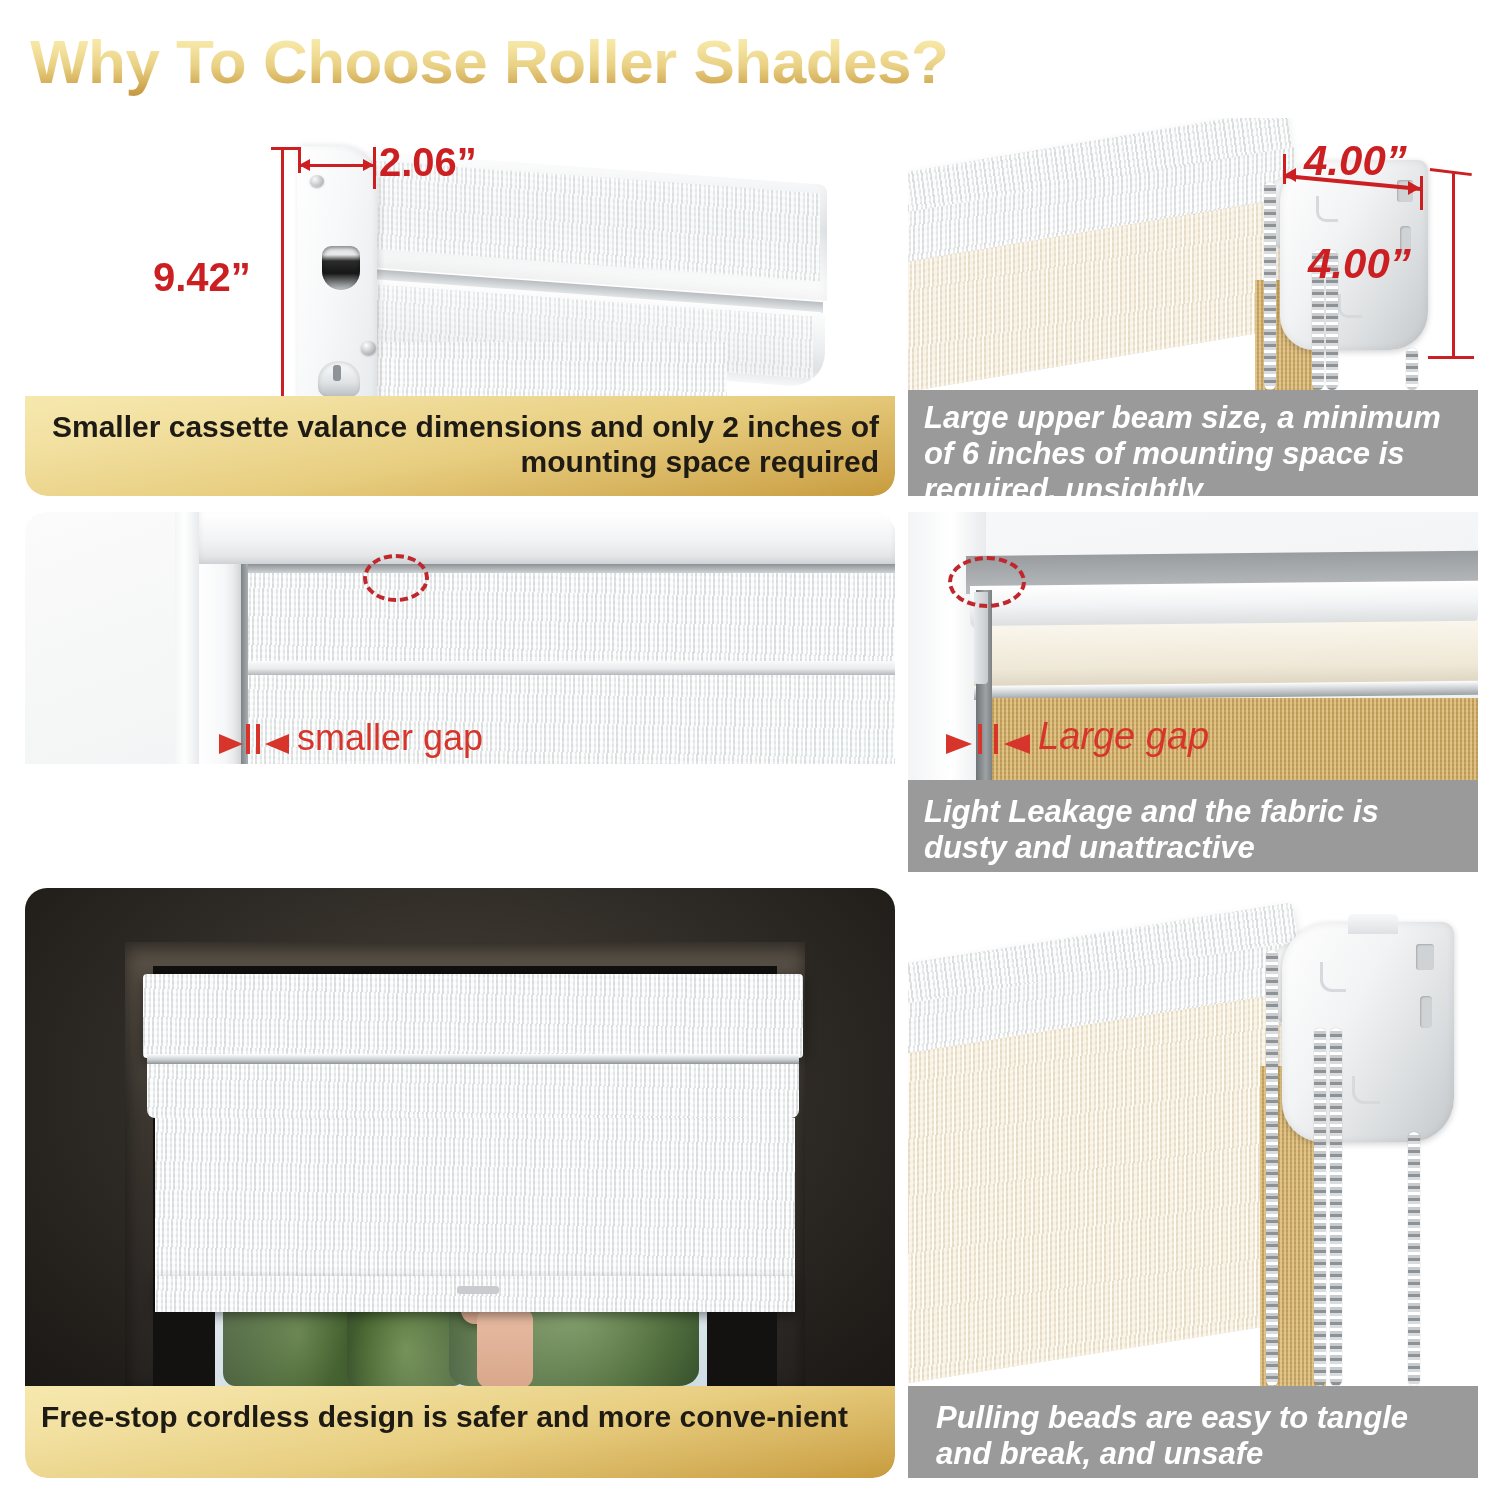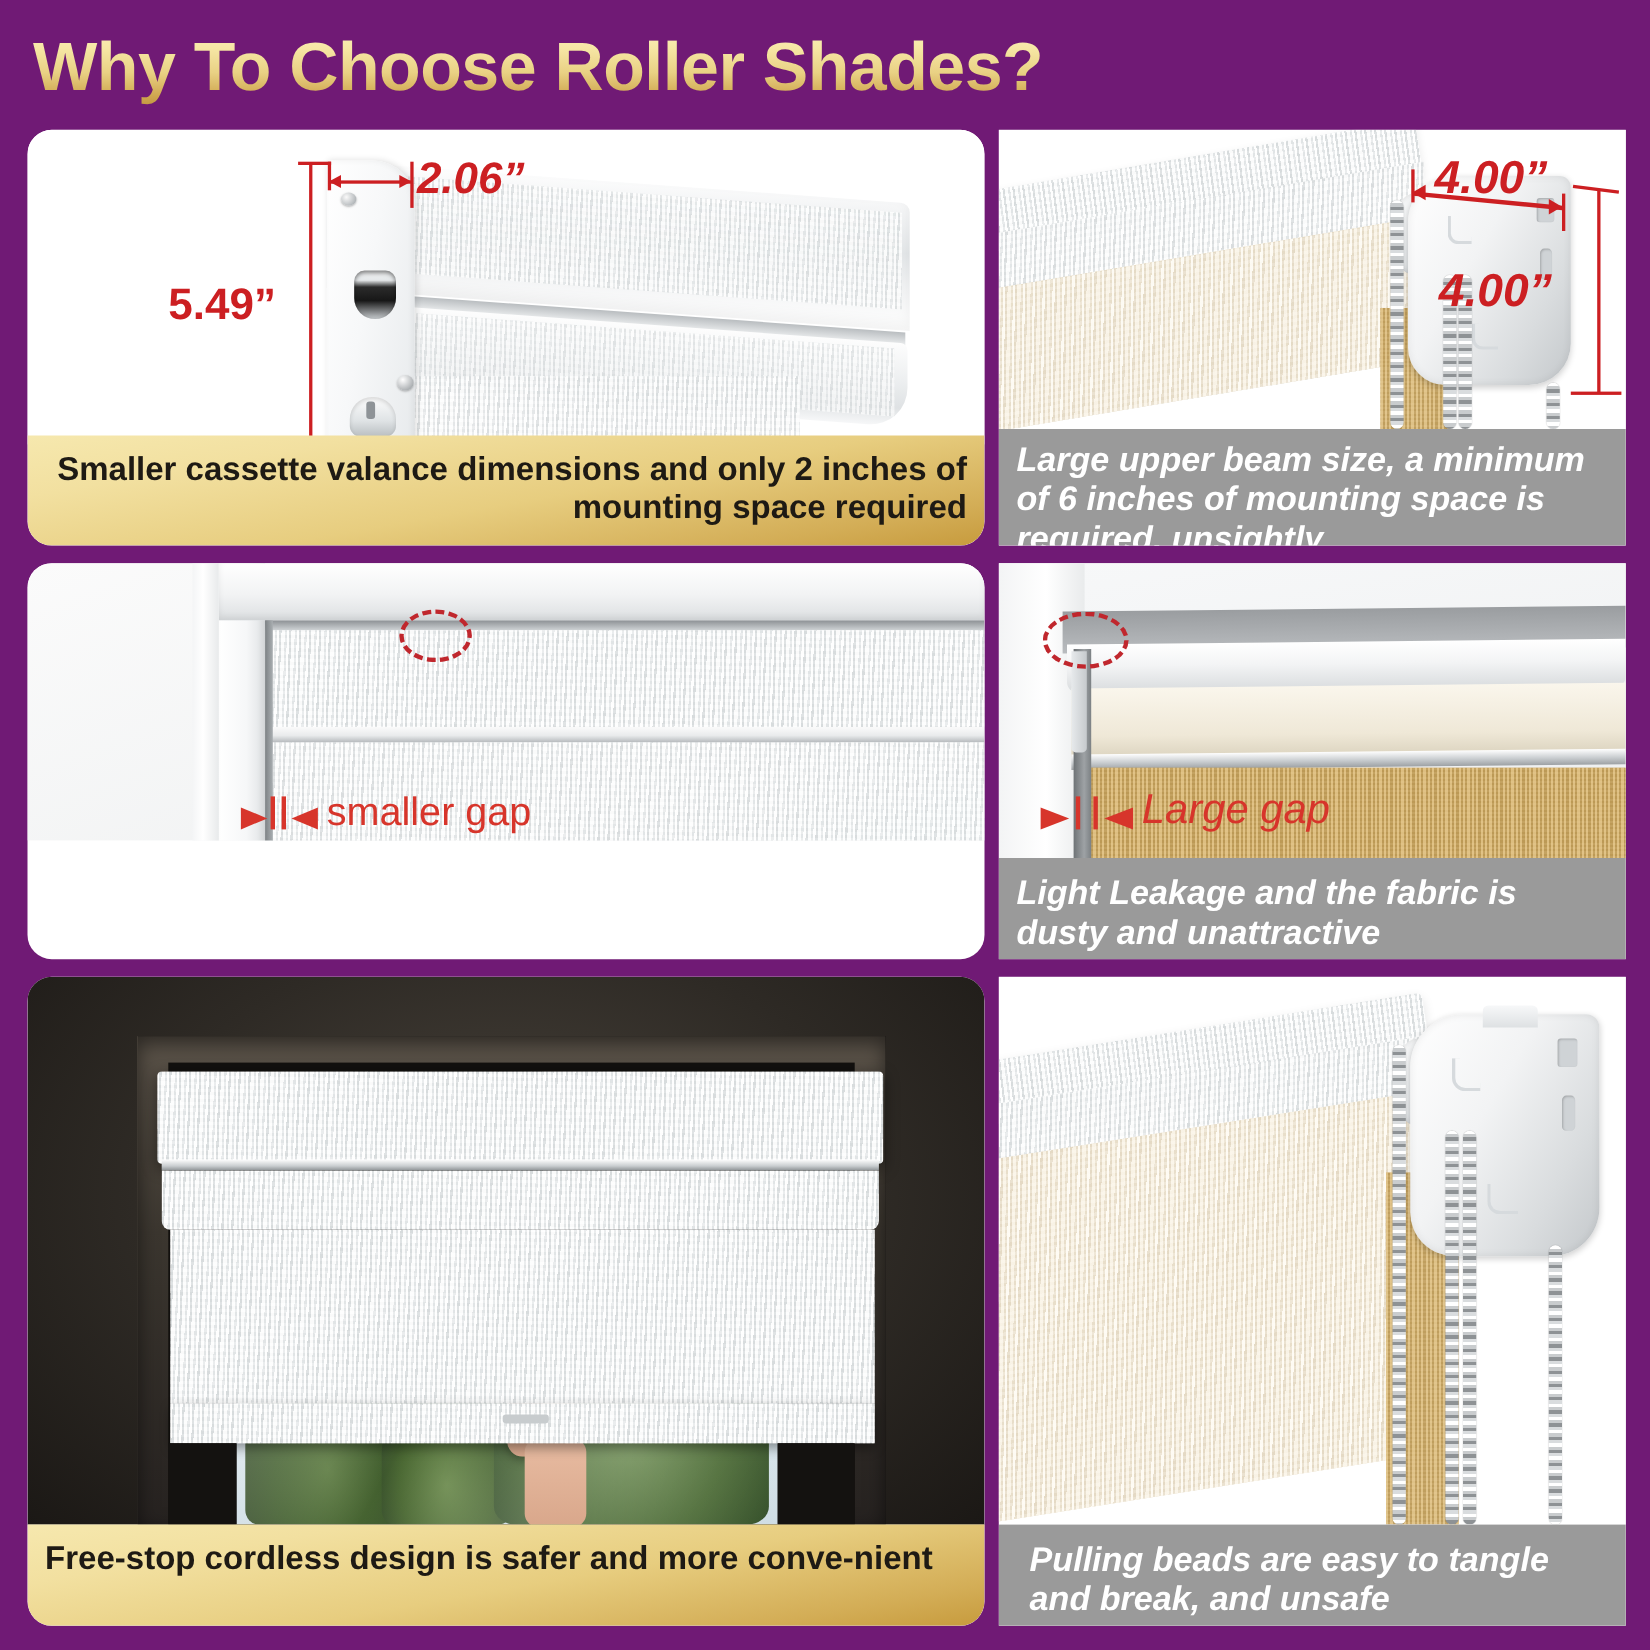--- a/index.html
+++ b/index.html
@@ -9,21 +9,21 @@
     height: 1500px;
     background: #2b2a28;
     font-family: "Liberation Sans", sans-serif;
     overflow: hidden;
   }
 
   #root {
     position: relative;
     width: 1500px;
     height: 1500px;
-    background: #701a75;
+    background: #ffffff;
   }
 
   
   #title {
     position: absolute;
     left: 30px;
     top: 22px;
     width: 1060px;
     height: 80px;
     font-size: 62px;
@@ -184,26 +184,26 @@
 
       <div class="dim-line" style="left:273px; top:29px; width:3px; height:26px;"></div>
       <div class="dim-line" style="left:348px; top:29px; width:3px; height:42px;"></div>
       <div class="dim-line" style="left:275px; top:46px; width:74px; height:3px;"></div>
       <div style="position:absolute; left:274px; top:41px; width:0; height:0;
                   border-top:6px solid transparent; border-bottom:6px solid transparent;
                   border-right:11px solid #cc1f22;"></div>
       <div style="position:absolute; left:338px; top:41px; width:0; height:0;
                   border-top:6px solid transparent; border-bottom:6px solid transparent;
                   border-left:11px solid #cc1f22;"></div>
-      <div class="dim-label" style="left:354px; top:22px; font-size:40px;font-style:italic;">2.06”</div>
+      <div class="dim-label" style="left:354px; top:22px; font-size:40px;">2.06”</div>
 
       <div class="dim-line" style="left:246px; top:29px; width:30px; height:3px;"></div>
 
       <div class="dim-line" style="left:256px; top:31px; width:3px; height:266px;"></div>
-      <div class="dim-label" style="left:128px; top:137px; font-size:40px;">5.49”</div>
+      <div class="dim-label" style="left:128px; top:137px; font-size:40px;">9.42”</div>
     </div>
 
     <div class="caption gold" style="height:100px;text-align:right;">Smaller cassette valance dimensions and only 2 inches of mounting space required</div>
   </div>
 
   <div class="panel bad" style="left:908px; top:118px; width:570px; height:378px;">
 
     <div class="photo" style="height:272px; background:#ffffff;">
 
       <div class="fabric-white" style="position:absolute; left:-12px; top:56px; width:400px; height:56px;

